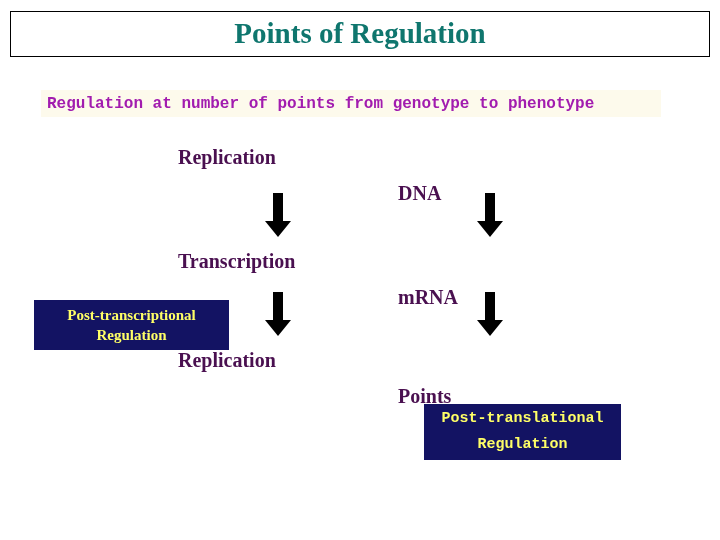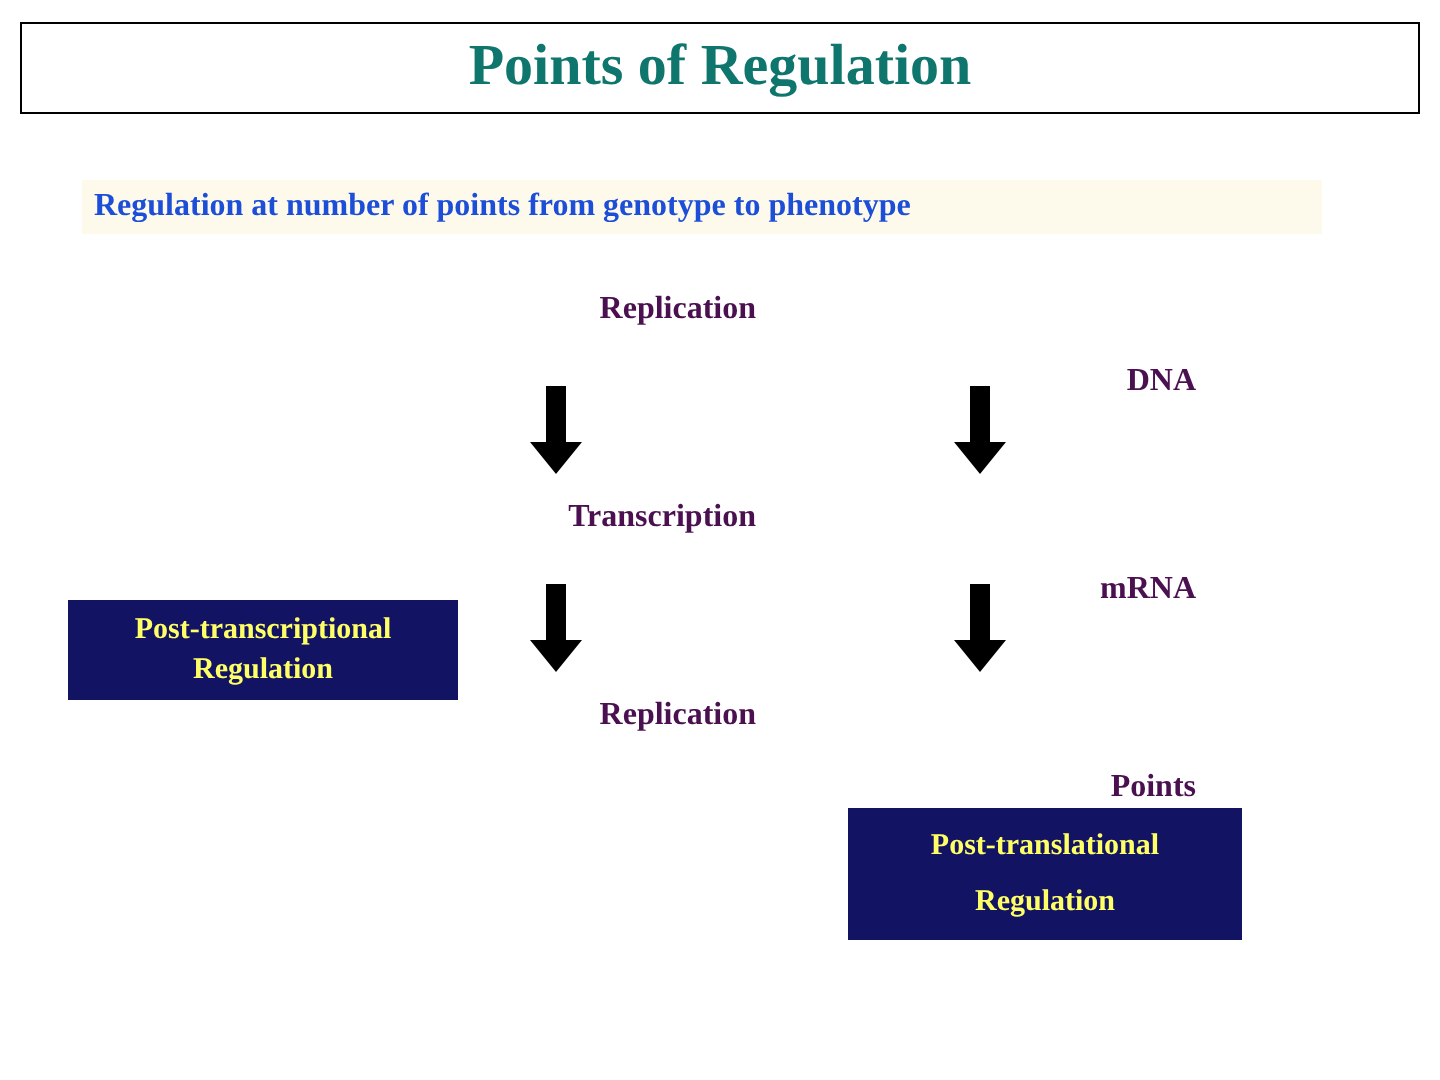--- a/index.html
+++ b/index.html
@@ -56,33 +56,33 @@
     height: 27px;
     background: #fdfaec;
   }
   .subtitle-text {
     position: absolute;
     left: 6px;
     top: 50%;
     transform: translateY(-52%);
     font-size: 16px;
     font-weight: bold;
-    color: #1d4ed8;
+    color: #a21caf;
     white-space: nowrap;
-    font-family: Liberation Serif, serif;
+    font-family: Liberation Mono, monospace;
   }
 
   
   .flow-label {
     position: absolute;
-    font-size: 16px;
+    font-size: 20px;
     font-weight: bold;
     color: #4a1050;
     white-space: nowrap;
-    text-align: right;
+    text-align: left;
     font-family: "Liberation Serif", "DejaVu Serif", serif;
   }
   .col-left  { left: 178px; width: 200px; }
   .col-right { left: 398px; width: 200px; margin-top: 36px; }
 
   .row1 { top: 146px; }
   .row2 { top: 250px; }
   .row3 { top: 349px; }
 
   
@@ -132,24 +132,25 @@
     top: 300px;
     width: 195px;
     height: 50px;
     font-size: 15px;
     line-height: 20px;
   }
   .box-post-translational {
     left: 424px;
     top: 404px;
     width: 197px;
-    height: 66px;
+    height: 56px;
     font-size: 15px;
     line-height: 20px;
     justify-content: space-evenly;
+    font-family: Liberation Mono, monospace;
   }
   .navy-box .line { display: block; white-space: nowrap; }
 </style>
 </head>
 <body>
 
 <div class="slide">
 
   <div class="title-box">
     <div class="title-text">Points of Regulation</div>

